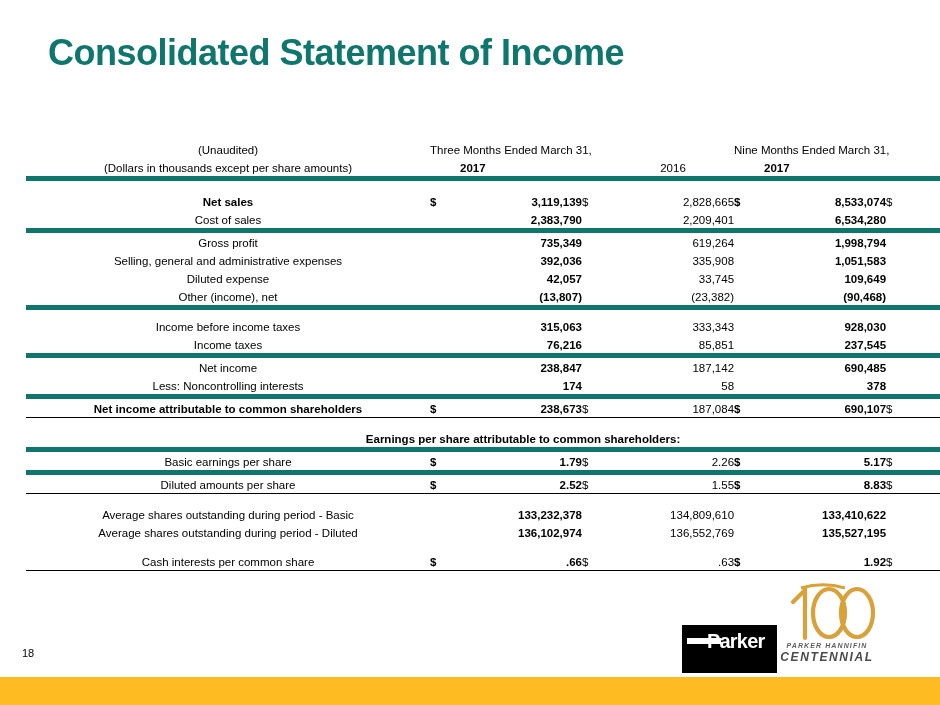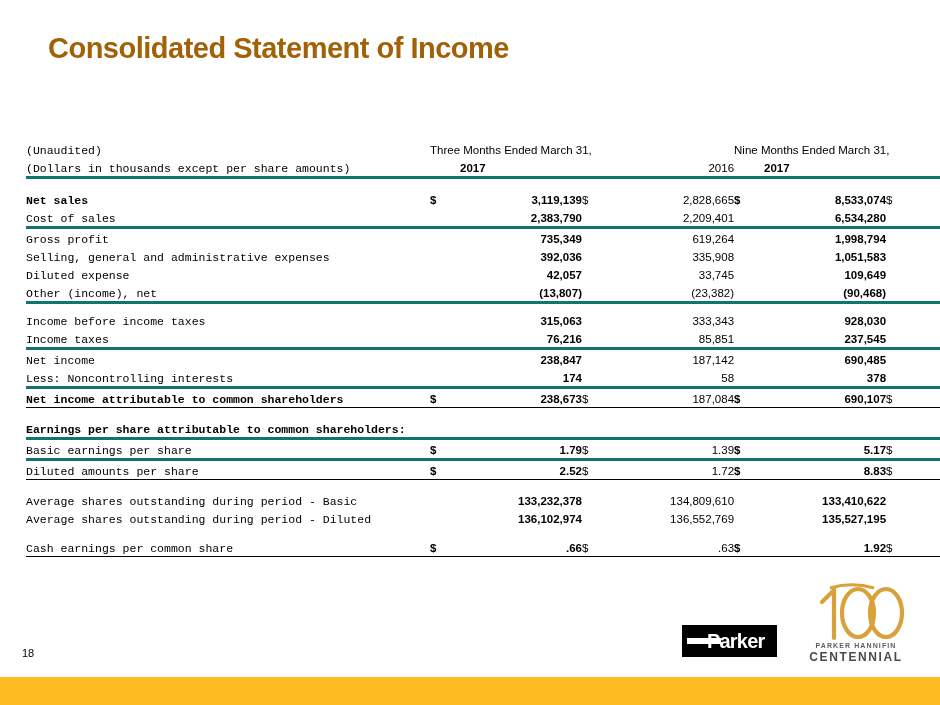--- a/index.html
+++ b/index.html
@@ -10,23 +10,23 @@
     color:#000;
     overflow:hidden;
     position:relative;
   }
   .slide{position:relative;width:940px;height:705px;background:#fff;}
 
   
   .title{
     position:absolute;
     left:48px; top:32px;
-    font-size:29px;
+    font-size:36px;
     font-weight:bold;
-    color:#a16207;
+    color:#0f766e;
     letter-spacing:-0.5px;
     white-space:nowrap;
   }
 
   
   .table-wrap{
     position:absolute;
     left:26px; top:140px;
     width:894px;
   }
@@ -47,36 +47,36 @@
   col.c-label{width:404px;}
   col.c-d1{width:30px;}
   col.c-v1{width:122px;}
   col.c-d2{width:30px;}
   col.c-v2{width:122px;}
   col.c-d3{width:30px;}
   col.c-v3{width:122px;}
   col.c-d4{width:22px;}
   col.c-v4{width:112px;}
 
-  td.label{text-align:left;padding-left:2px;font-family:Liberation Mono, monospace;}
+  td.label{text-align:center;padding-left:2px;}
   td.dol{text-align:left;padding-left:6px;}
   td.val{text-align:right;padding-right:6px;}
 
   .b{font-weight:bold;}
   .indent{padding-left:14px;}
 
   
-  tr.rule-thin > td{border-bottom:3px solid #0f766e;}
+  tr.rule-thin > td{border-bottom:5px solid #0f766e;}
   tr.rule-med  > td{border-bottom:1.6px solid #000;border-radius:8px;}
 
   tr.spacer > td{height:11px;border:none;}
   tr.spacer-sm > td{height:7px;border:none;}
   td.hdr-center{}
   td.hdr-yr-b{text-align:left;font-weight:bold;}
-  td.hdr-yr{text-align:right;padding-right:6px;}
+  td.hdr-yr{text-align:center;padding-right:6px;}
 
   
   .pageno{
     position:absolute;
     left:22px; bottom:46px;
     font-size:11px;
     color:#000000;
   }
 
   
@@ -84,21 +84,21 @@
     position:absolute;
     left:0; bottom:0;
     width:940px;height:28px;
     background:#ffbb22;
   }
 
   
   .logo-parker{
     position:absolute;
     left:682px; top:625px;
-    width:95px; height:32px;
+    width:95px; height:48px;
     background:#000;
   }
   .logo-parker .pk-bar{
     position:absolute;
     left:5px; top:13px;
     width:34px; height:6px;
     background:#fff;
   }
   .logo-parker .pk-text{
     position:absolute;
@@ -106,22 +106,22 @@
     color:#fff;
     font-size:20px;
     font-weight:bold;
     font-family:"Liberation Sans", sans-serif;
     letter-spacing:-0.8px;
     line-height:26px;
   }
 
   .logo-cent{
     position:absolute;
-    left:800px; top:582px;
-    width:112px; height:86px;
+    left:771px; top:582px;
+    width:112px; height:86px;font-style:italic;
   }
   .logo-cent .cent-mark{
     position:absolute;
     left:0; top:0;
     width:112px; height:60px;
   }
   .logo-cent .cent-l1{
     position:absolute;
     left:0; top:60px;
     width:112px;
@@ -328,33 +328,33 @@
 
         <tr class="rule-thin">
           <td colspan="9" class="label b">Earnings per share attributable to common shareholders:</td>
         </tr>
 
         <tr class="rule-thin">
           <td class="label indent">Basic earnings per share</td>
           <td class="dol b">$</td>
           <td class="val b">1.79</td>
           <td class="dol">$</td>
-          <td class="val">1.39</td>
+          <td class="val">2.26</td>
           <td class="dol b">$</td>
           <td class="val b">5.17</td>
           <td class="dol">$</td>
           <td class="val">4.16</td>
         </tr>
 
         <tr class="rule-med">
           <td class="label indent">Diluted amounts per share</td>
           <td class="dol b">$</td>
           <td class="val b">2.52</td>
           <td class="dol">$</td>
-          <td class="val">1.72</td>
+          <td class="val">1.55</td>
           <td class="dol b">$</td>
           <td class="val b">8.83</td>
           <td class="dol">$</td>
           <td class="val">4.12</td>
         </tr>
 
         <tr class="spacer">
             <td colspan="9"></td>
           </tr>
 
@@ -380,21 +380,21 @@
           <td class="val b">135,527,195</td>
           <td></td>
           <td class="val">137,311,848</td>
         </tr>
 
         <tr class="spacer rule-med">
             <td colspan="9"></td>
           </tr>
 
         <tr class="rule-med">
-          <td class="label">Cash earnings per common share</td>
+          <td class="label">Cash interests per common share</td>
           <td class="dol b">$</td>
           <td class="val b">.66</td>
           <td class="dol">$</td>
           <td class="val">.63</td>
           <td class="dol b">$</td>
           <td class="val b">1.92</td>
           <td class="dol">$</td>
           <td class="val">1.89</td>
         </tr>
 

